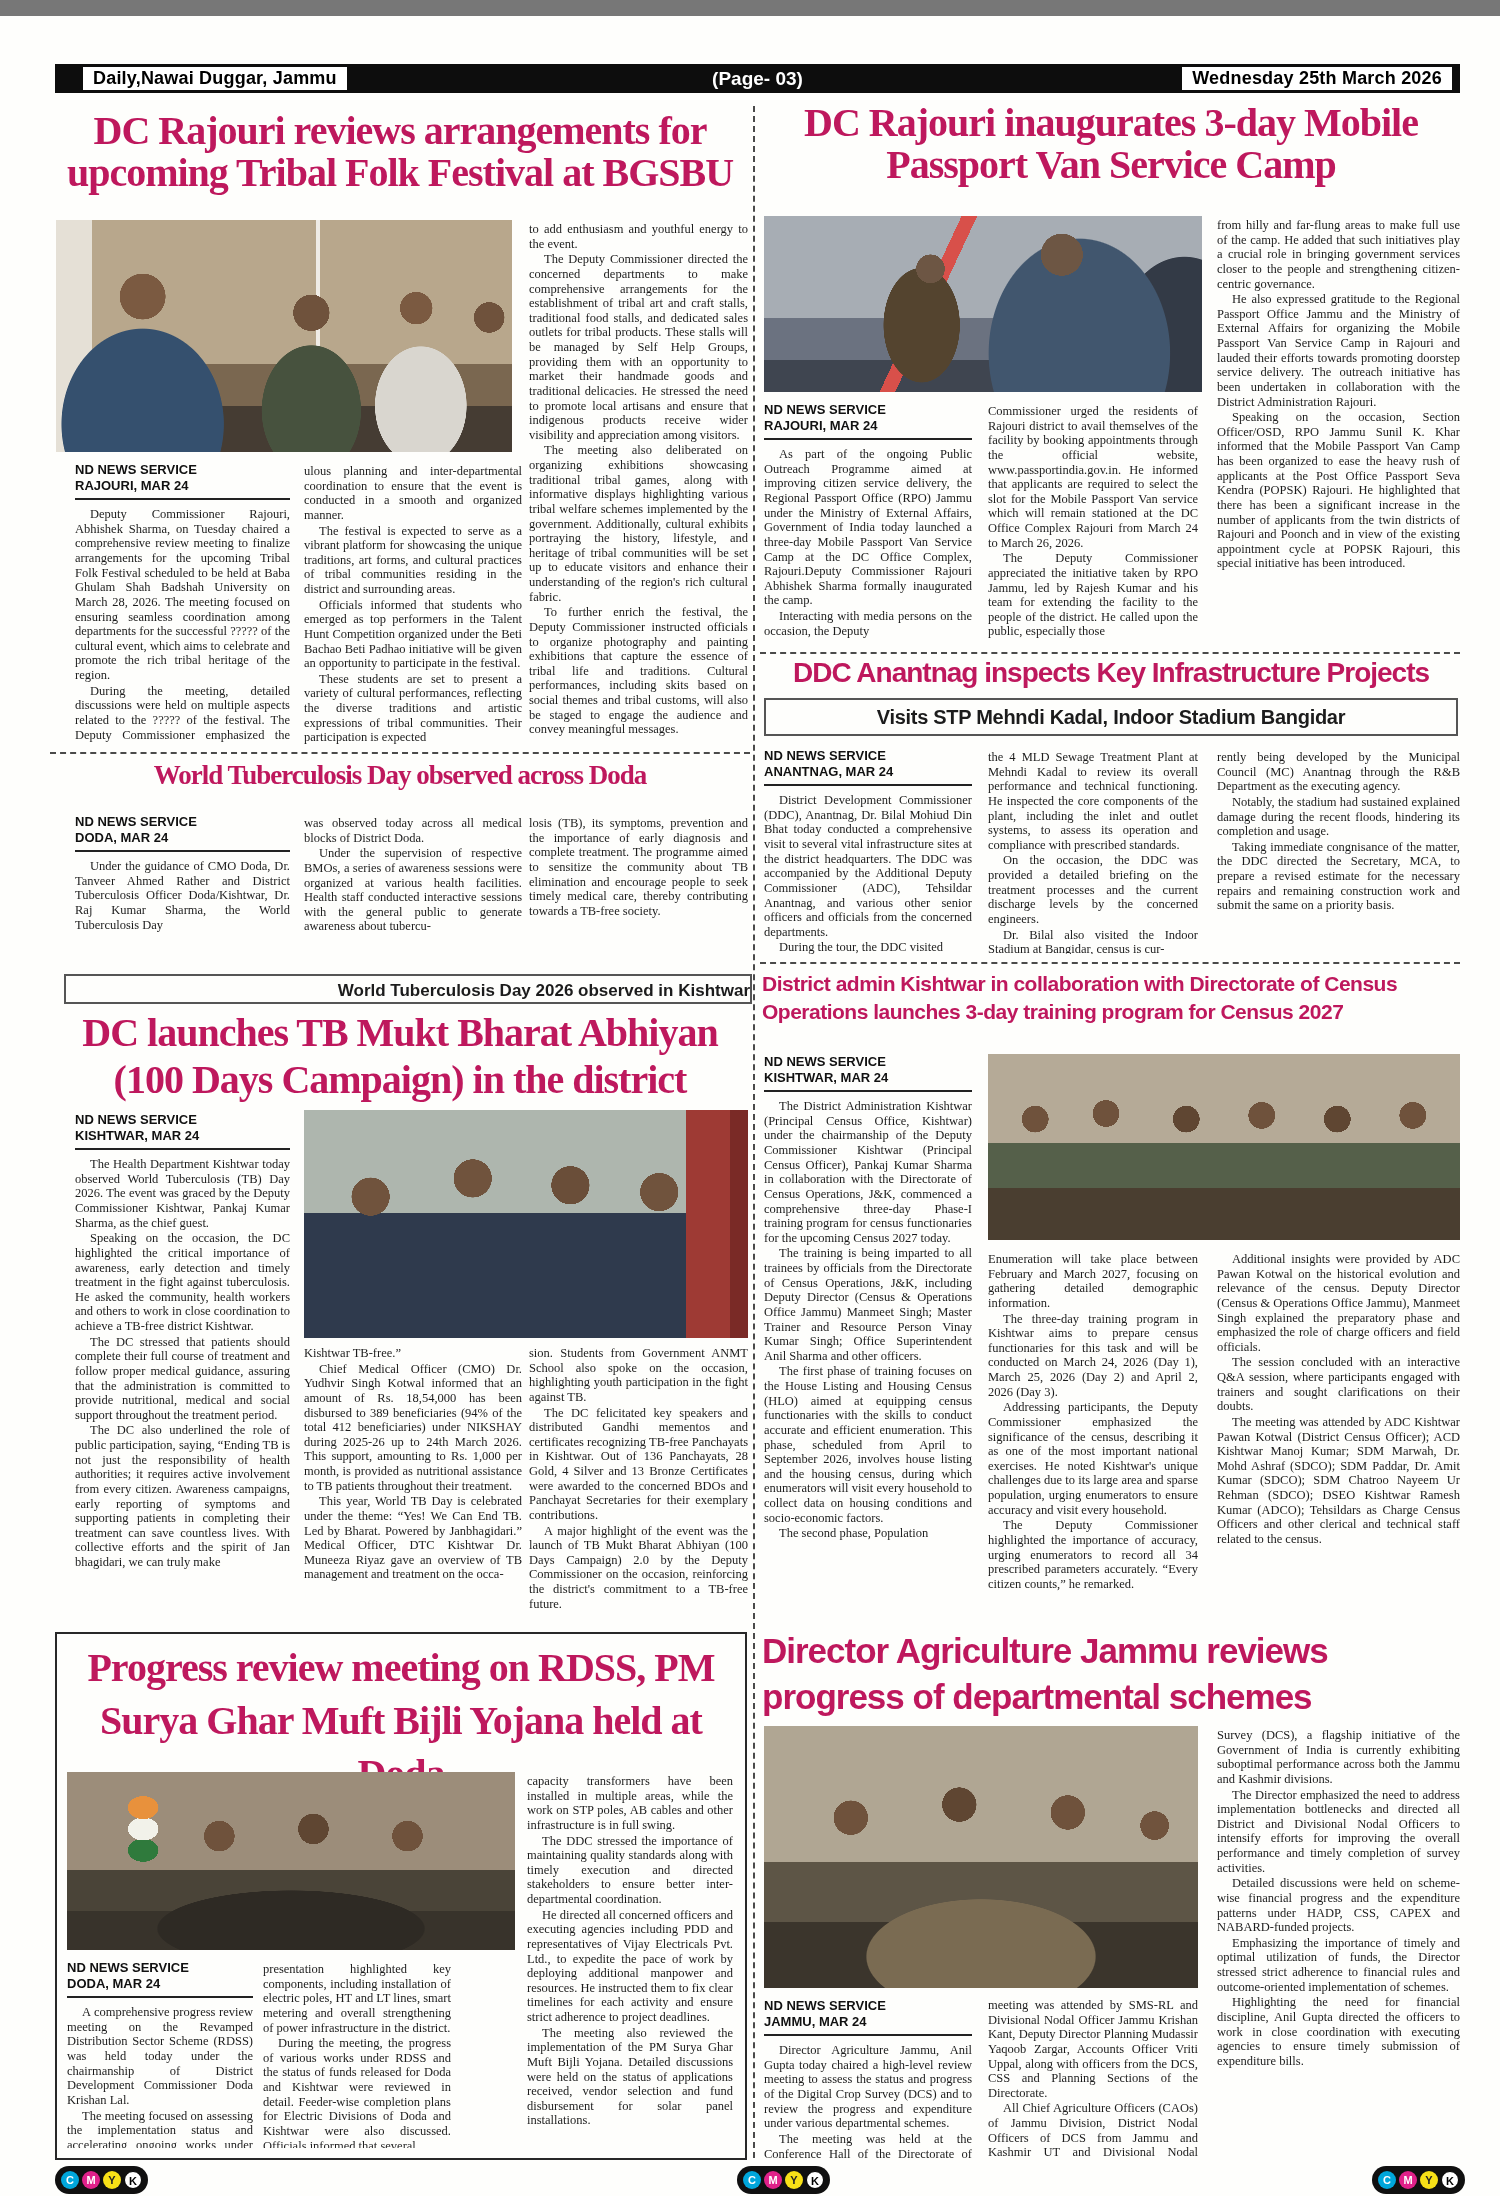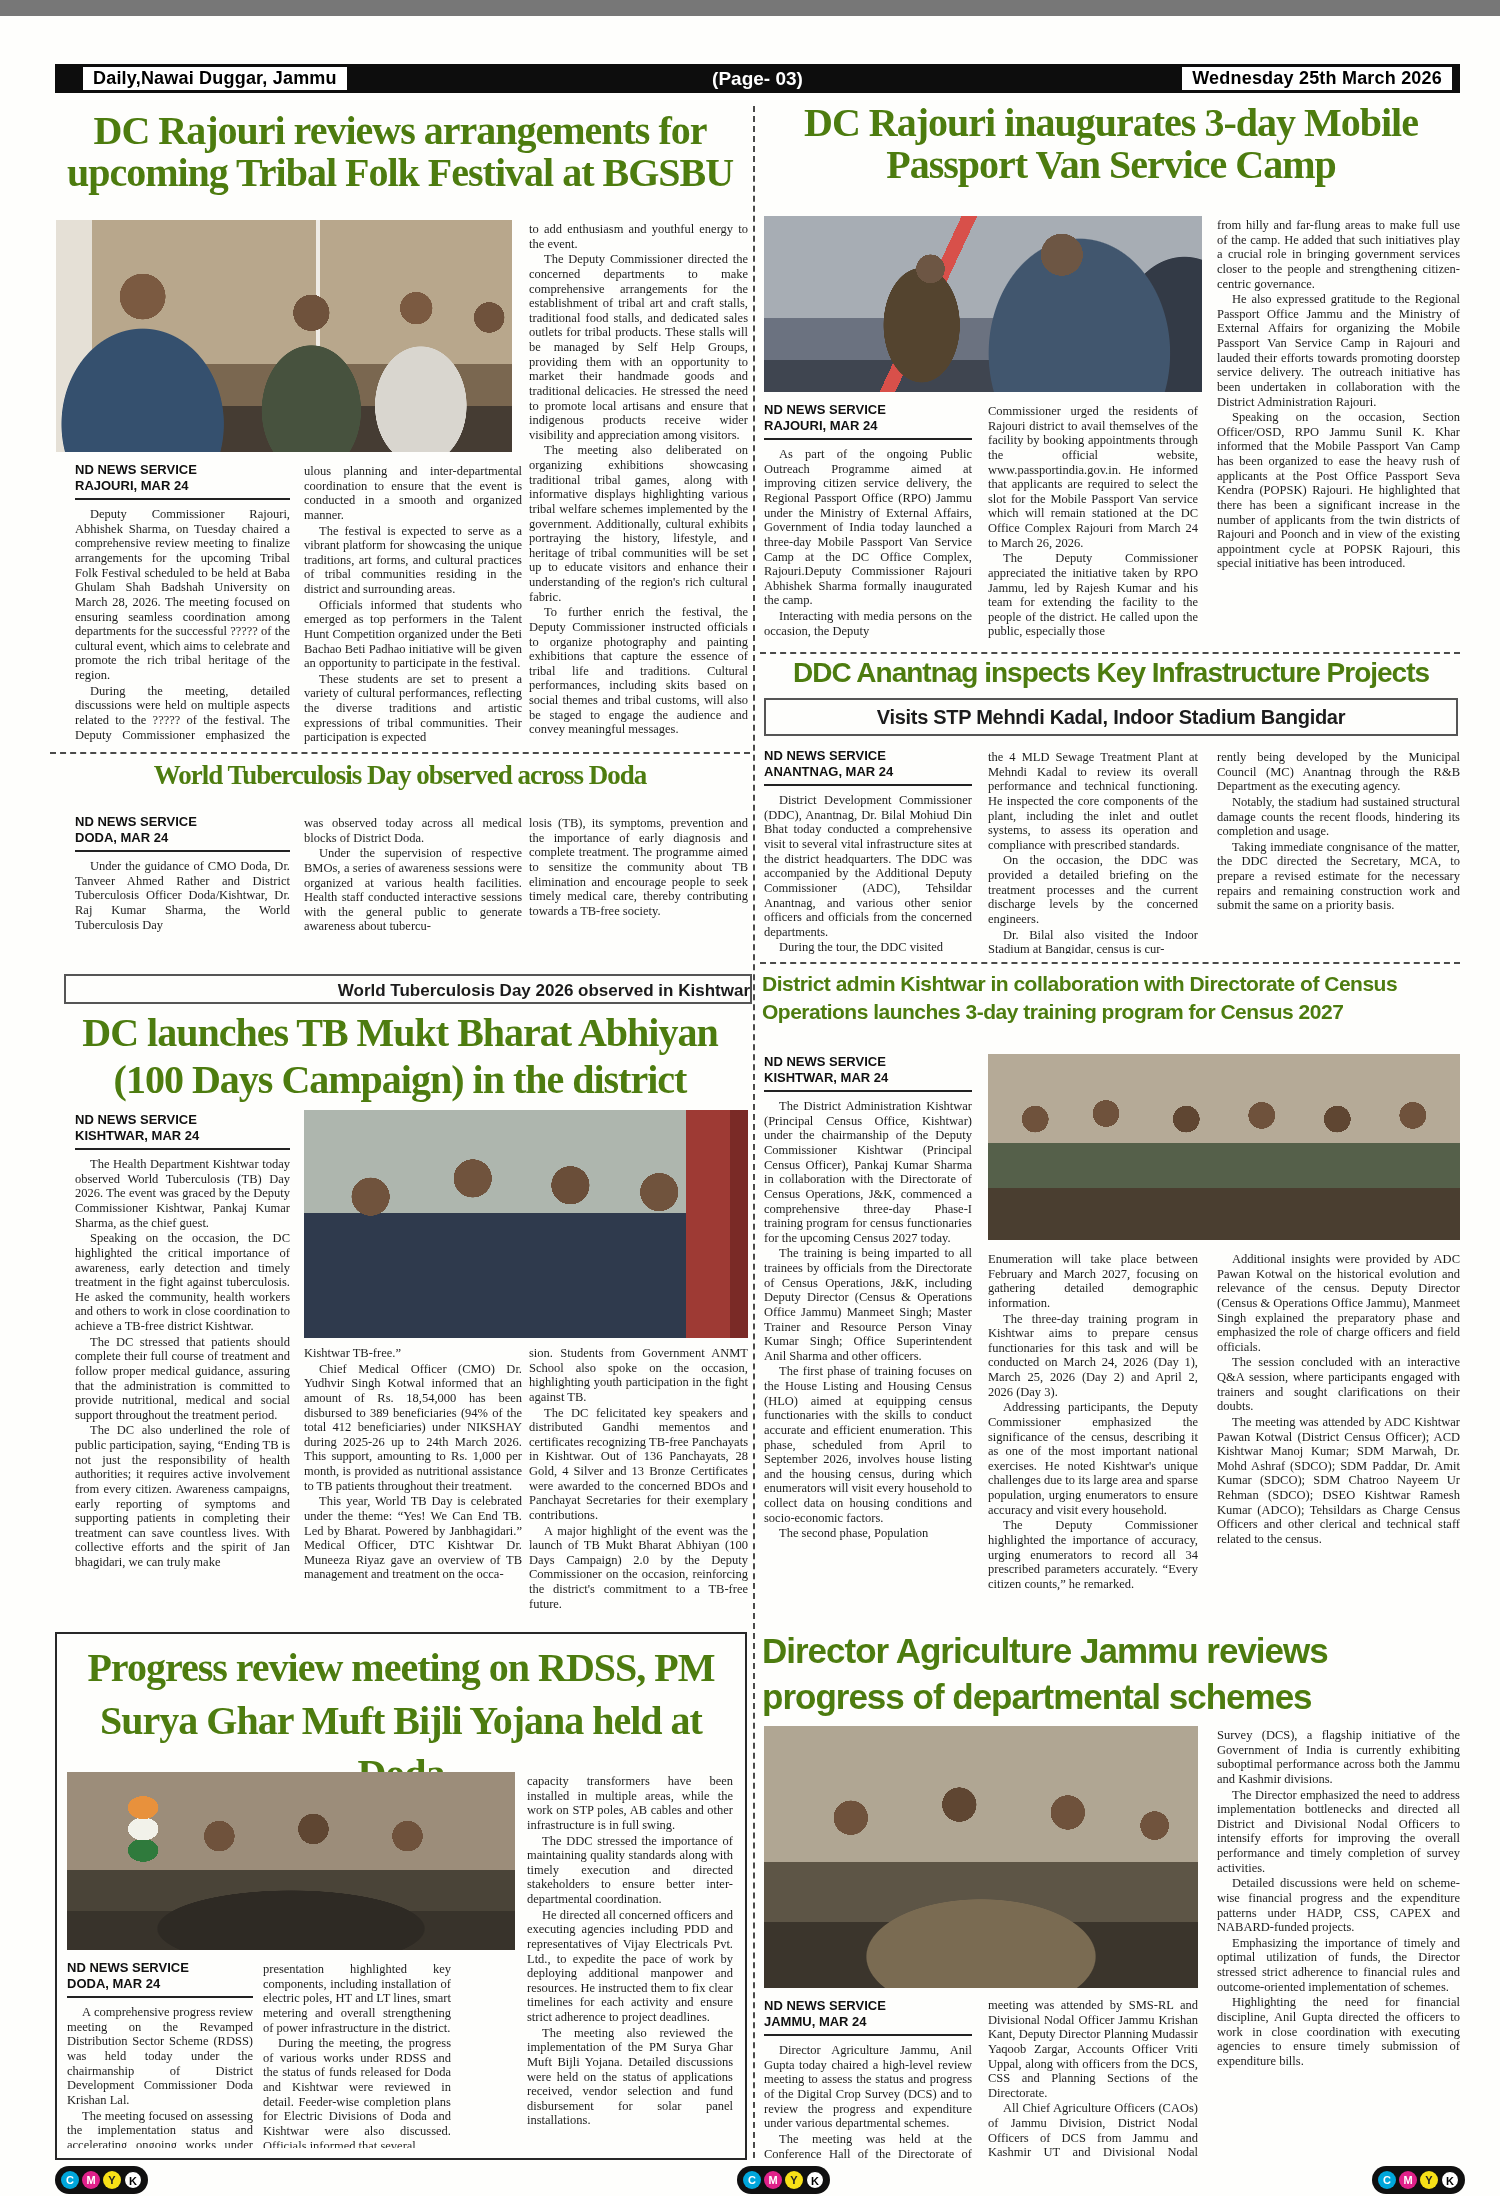--- a/index.html
+++ b/index.html
@@ -14,21 +14,21 @@
   .hdr-page{position:absolute;left:50%;top:0;transform:translateX(-50%);color:#fff;
             font:bold 19px/29px "Liberation Sans",sans-serif;}
   
   .dash-v{position:absolute;left:753px;top:90px;height:2052px;border-left:2px dashed #4a4a4a;}
   .dash-h{position:absolute;border-top:2px dashed #4a4a4a;}
   #dash1{left:50px;top:736px;width:700px;}
   #dash2{left:760px;top:636px;width:700px;}
   #dash3{left:760px;top:946px;width:700px;}
   
   .article{position:absolute;}
-  .hl{position:absolute;left:0;right:0;margin:0;text-align:center;color:#4d7c0f;
+  .hl{position:absolute;left:0;right:0;margin:0;text-align:center;color:#be185d;
       font-family:"Liberation Serif",serif;font-weight:bold;}
   .byline{font:bold 13px/1.2 "Liberation Sans",sans-serif;color:#111;
           border-bottom:2px solid #222;padding-bottom:5px;margin-bottom:7px;}
   .col{position:absolute;overflow:hidden;text-align:justify;font-size:12.5px;line-height:1.17;}
   .col p{margin:0 0 1px;text-indent:15px;}
   .col .body p{margin:0 0 1px;text-indent:15px;}
   .cont p:first-child{text-indent:0;}
   .photo{position:absolute;background-color:#8d8273;}
   
   #art-tribal{left:50px;top:86px;width:700px;height:650px;}
@@ -227,21 +227,21 @@
           <p>During the tour, the DDC visited</p>
         </div>
     </div>
     <div class="col cont c-d2">
         <p>the 4 MLD Sewage Treatment Plant at Mehndi Kadal to review its overall performance and technical functioning. He inspected the core components of the plant, including the inlet and outlet systems, to assess its operation and compliance with prescribed standards.</p>
         <p>On the occasion, the DDC was provided a detailed briefing on the treatment processes and the current discharge levels by the concerned engineers.</p>
         <p>Dr. Bilal also visited the Indoor Stadium at Bangidar, census is cur-</p>
       </div>
     <div class="col cont c-d3">
         <p>rently being developed by the Municipal Council (MC) Anantnag through the R&amp;B Department as the executing agency.</p>
-        <p>Notably, the stadium had sustained structural damage counts the recent floods, hindering its completion and usage.</p>
+        <p>Notably, the stadium had sustained explained damage during the recent floods, hindering its completion and usage.</p>
         <p>Taking immediate congnisance of the matter, the DDC directed the Secretary, MCA, to prepare a revised estimate for the necessary repairs and remaining construction work and submit the same on a priority basis.</p>
       </div>
   </section>
 
   <section class="article" id="art-tbdoda">
     <h1 class="hl">World Tuberculosis Day observed across Doda</h1>
     <div class="col c-w1">
       <div class="byline">
         <div>ND NEWS SERVICE</div>
         <div>DODA, MAR 24</div>

